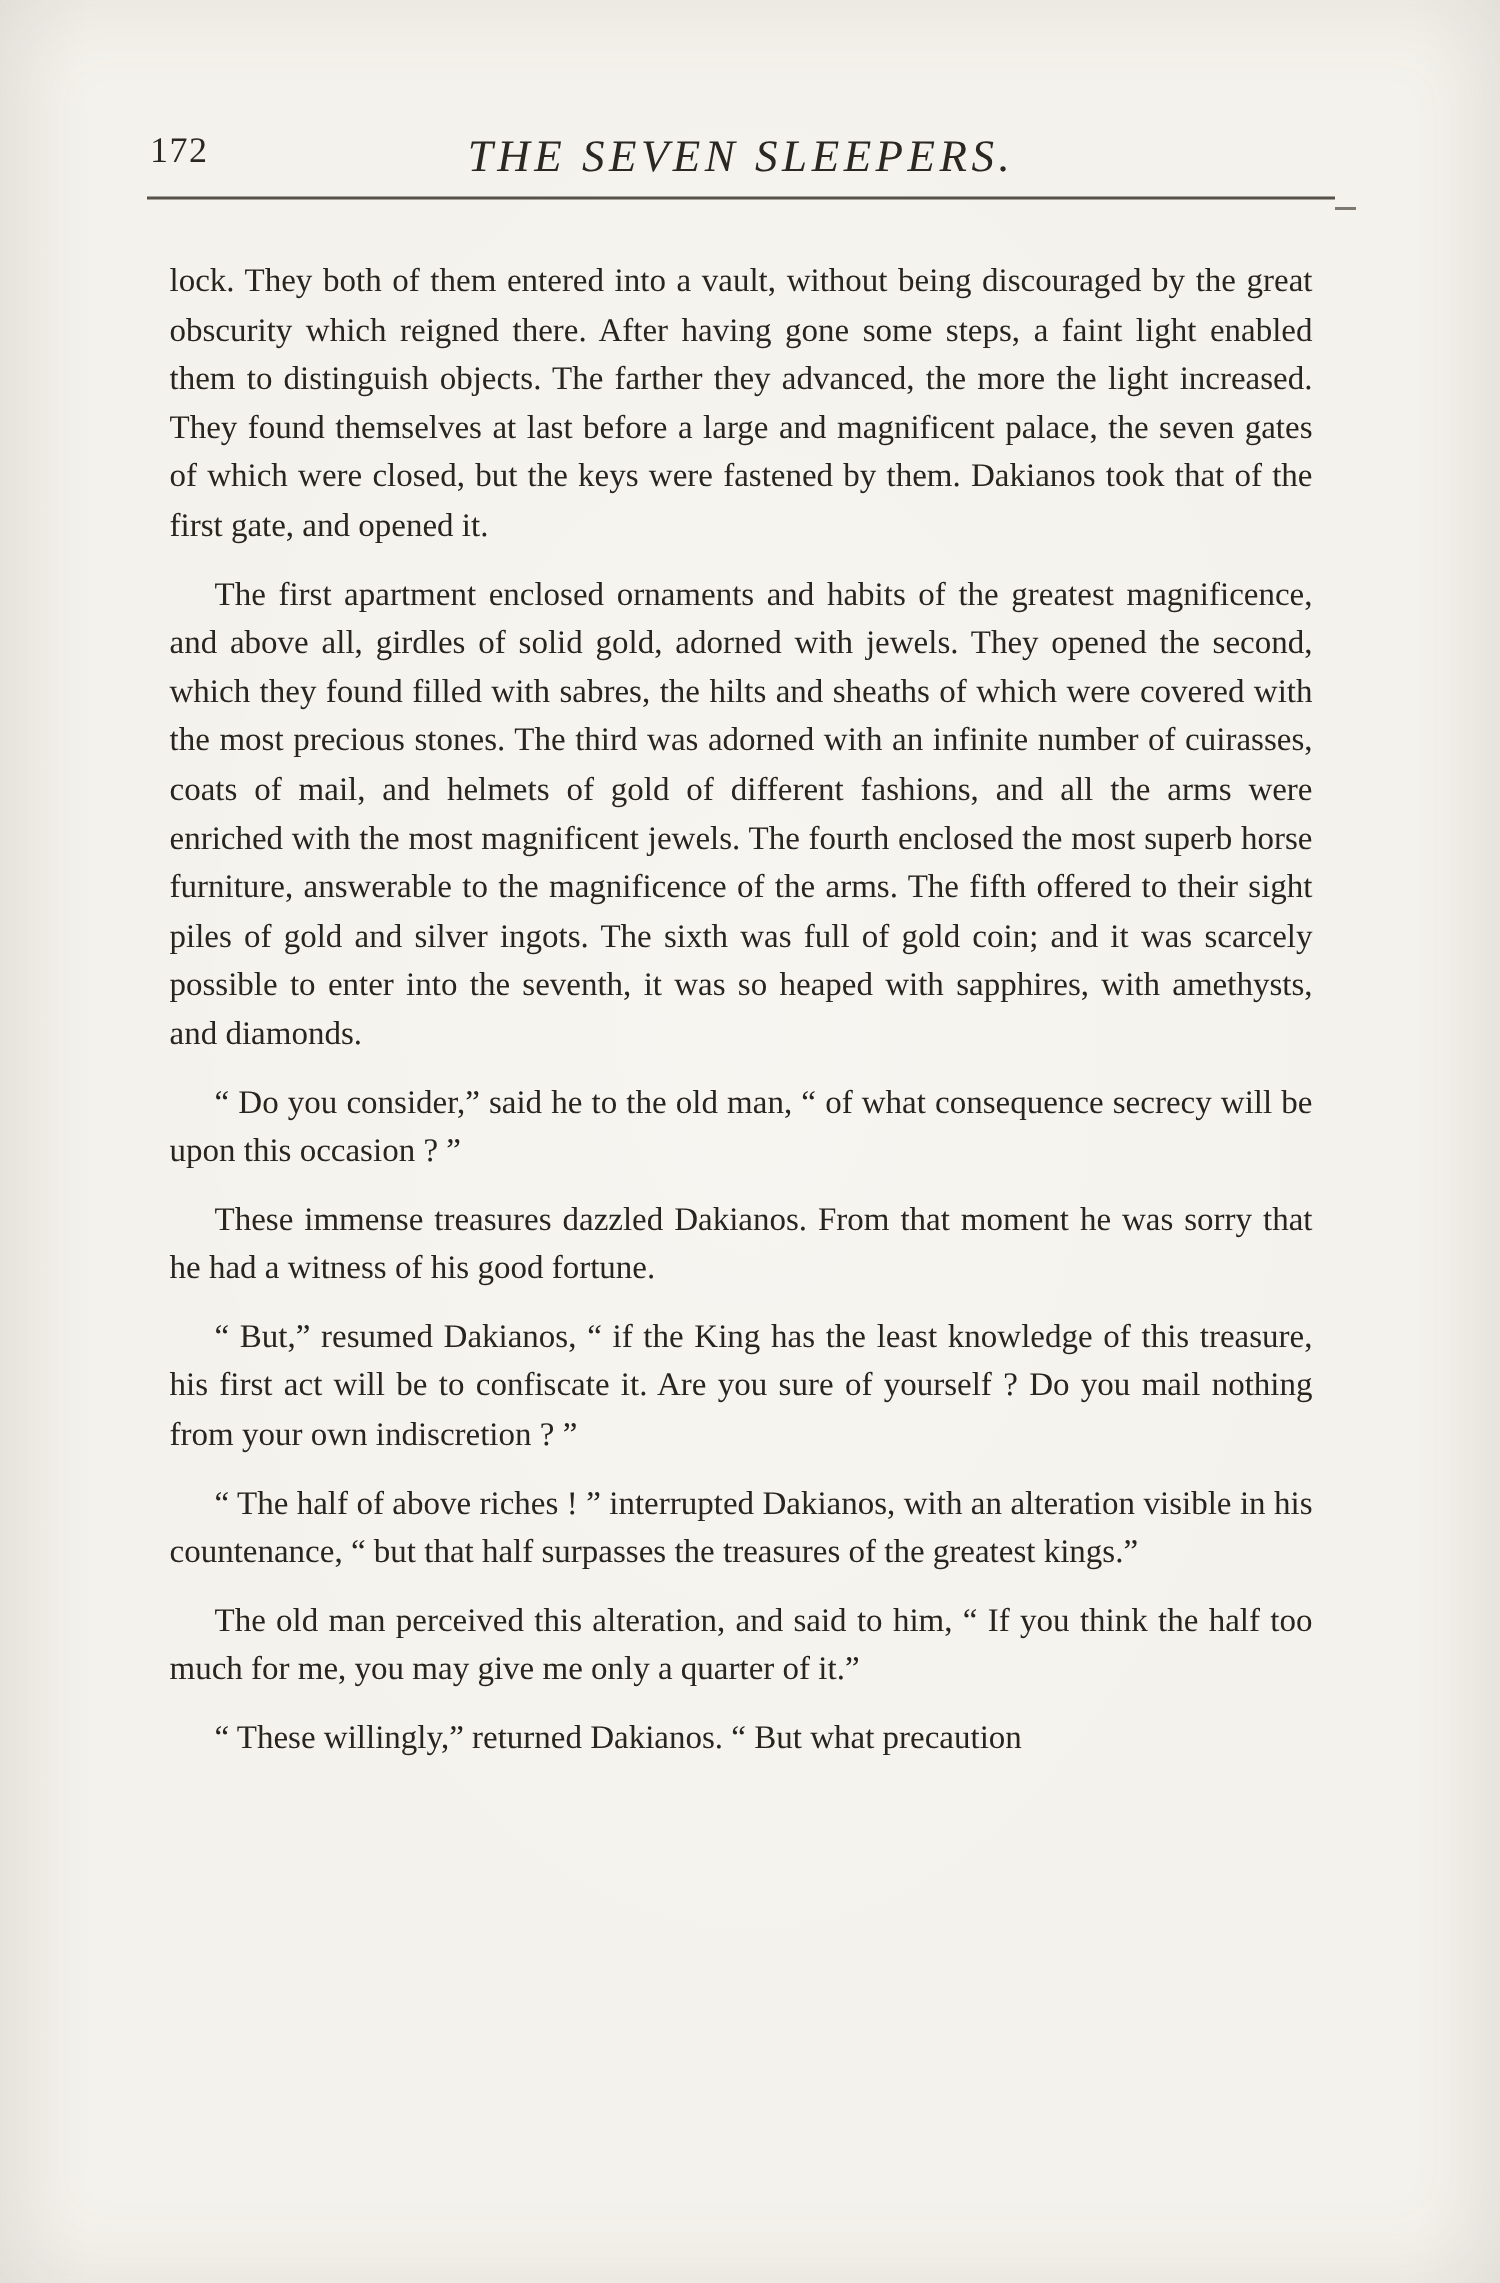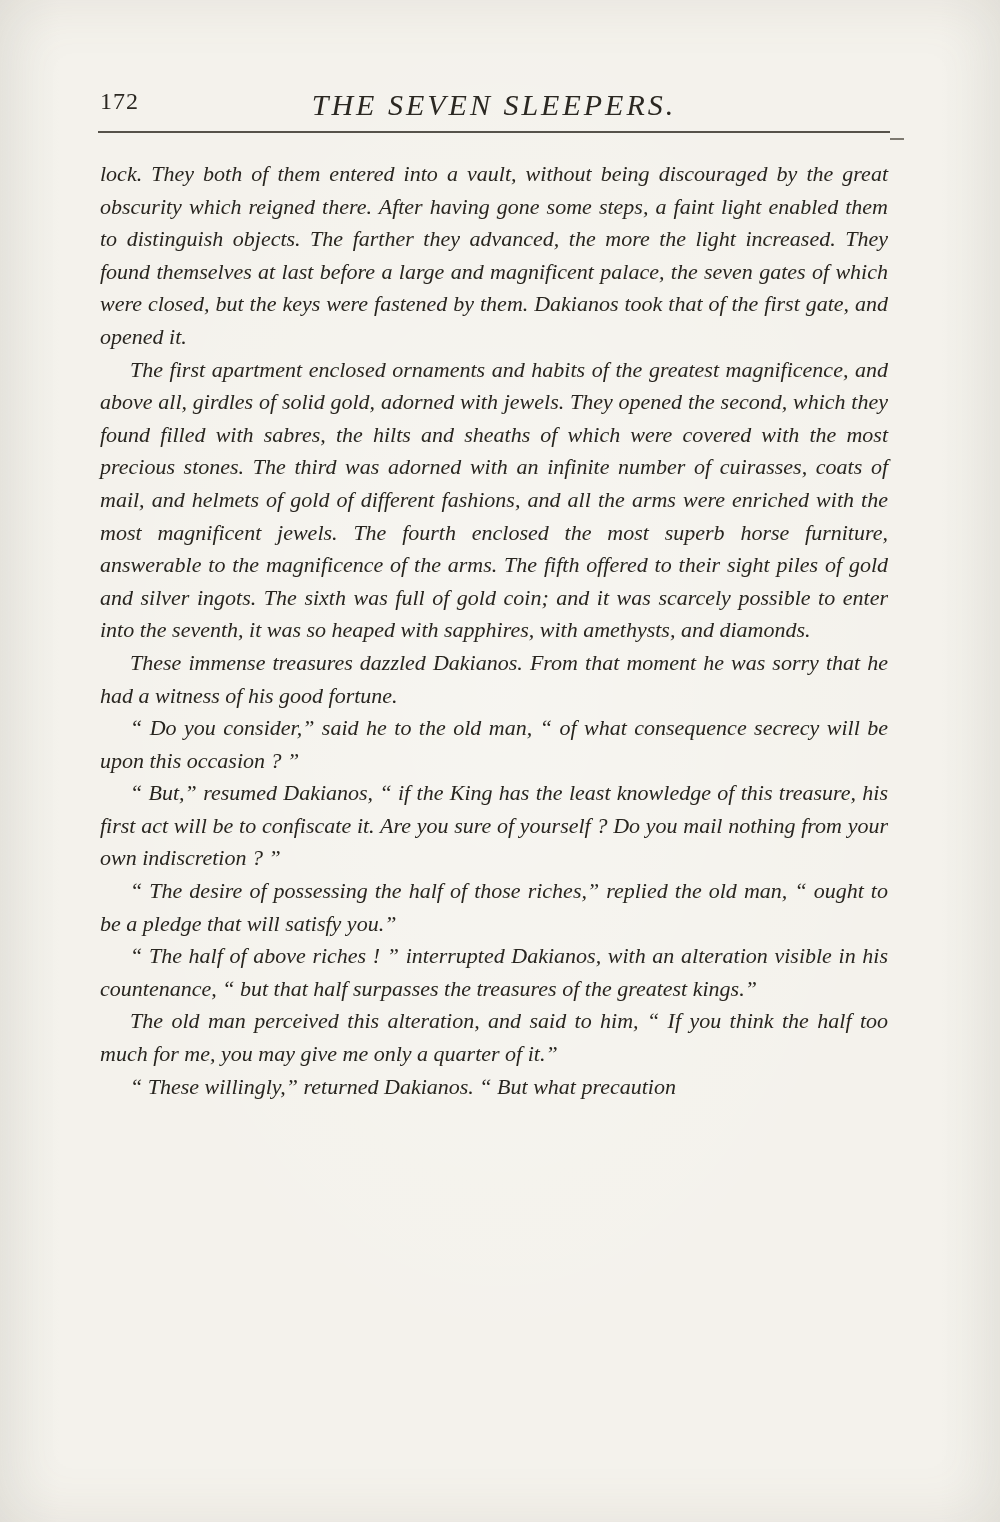--- a/index.html
+++ b/index.html
@@ -71,23 +71,22 @@
     position: absolute;
     top: 158px;
     left: 100px;
     width: 788px;
     font-size: 22px;
     line-height: 32.6px;
     text-align: justify;
     color: #28251f;
   }
   .body-text p {
-    margin: 0;
+    margin: 13px;
     padding: 0;
-    font-style: italic;
   }
   .body-text p.indent {
     text-indent: 30px;
   }
 </style>
 </head>
 <body>
 
 <div class="page">
 
@@ -95,22 +94,21 @@
     <span class="page-number">172</span>
     <span class="running-header">THE SEVEN SLEEPERS.</span>
   </div>
 
   <div class="header-rule"></div>
   <div class="header-rule-tail"></div>
 
   <div class="body-text" id="paragraphs">
       <p>lock.  They both of them entered into a vault, without being discouraged by the great obscurity which reigned there.  After having gone some steps, a faint light enabled them to distinguish objects. The farther they advanced, the more the light increased.  They found themselves at last before a large and magnificent palace, the seven gates of which were closed, but the keys were fastened by them.   Dakianos took that of the first gate, and opened it.</p>
       <p class="indent">The first apartment enclosed ornaments and habits of the greatest magnificence, and above all, girdles of solid gold, adorned with jewels.   They opened the second, which they found filled with sabres, the hilts and sheaths of which were covered with the most precious stones.   The third was adorned with an infinite number of cuirasses, coats of mail, and helmets of gold of different fashions, and all the arms were enriched with the most magnificent jewels. The fourth enclosed the most superb horse furniture, answerable to the magnificence of the arms.  The fifth offered to their sight piles of gold and silver ingots.   The sixth was full of gold coin; and it was scarcely possible to enter into the seventh, it was so heaped with sapphires, with amethysts, and diamonds.</p>
+      <p class="indent">“ Do you consider,” said he to the old man, “ of what consequence secrecy will be upon this occasion ? ”</p>
       <p class="indent">These immense treasures dazzled Dakianos.  From that moment he was sorry that he had a witness of his good fortune.</p>
-      <p class="indent">“ Do you consider,” said he to the old man, “ of what consequence secrecy will be upon this occasion ? ”</p>
       <p class="indent">“ But,” resumed Dakianos, “ if the King has the least knowledge of this treasure, his first act will be to confiscate it.   Are you sure of yourself ?   Do you mail nothing from your own indiscretion ? ”</p>
-      <p class="indent">“ The desire of possessing the half of those riches,” replied the old man, “ ought to be a pledge that will satisfy you.”</p>
       <p class="indent">“ The half of above riches ! ” interrupted Dakianos, with an alteration visible in his countenance, “ but that half surpasses the treasures of the greatest kings.”</p>
       <p class="indent">The old man perceived this alteration, and said to him, “ If you think the half too much for me, you may give me only a quarter of it.”</p>
       <p class="indent">“ These willingly,” returned Dakianos.   “ But what precaution</p>
     </div>
 
 </div>
 
 </body></html>

